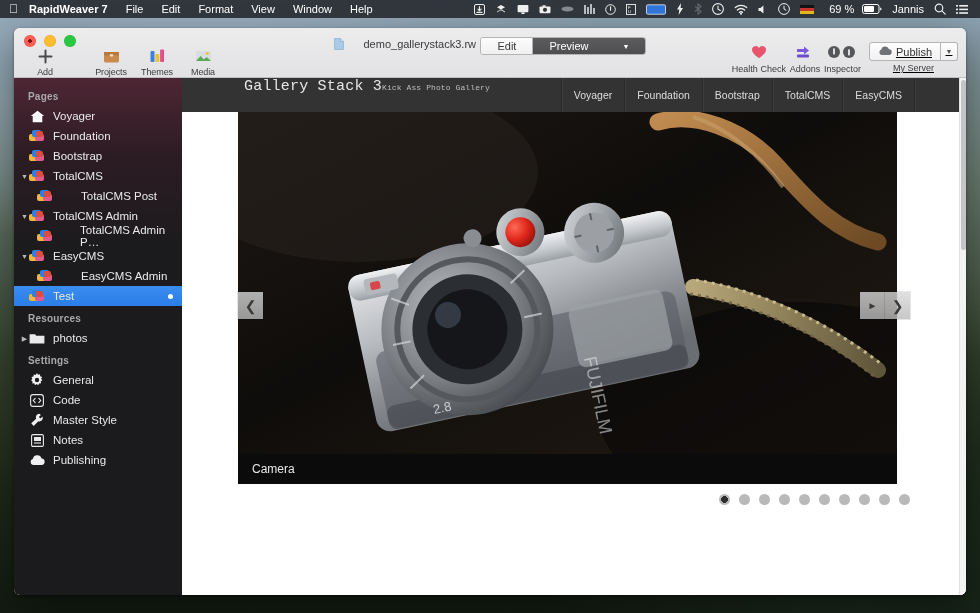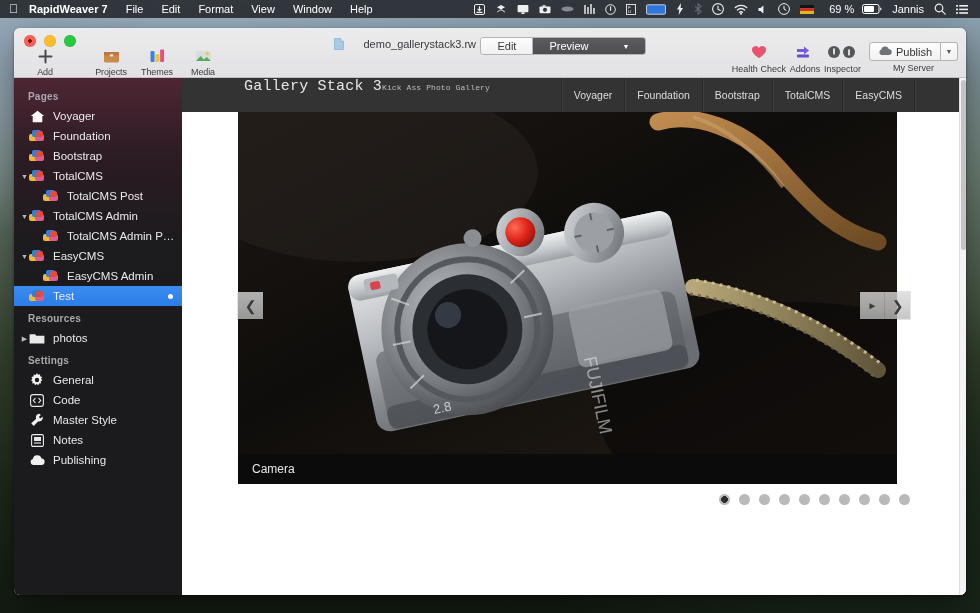--- a/index.html
+++ b/index.html
@@ -75,21 +75,21 @@
     font-size: 11px;
   }
   .seg div { display: flex; align-items: center; justify-content: center; padding: 0 16px; color: #3a3a3c; background: linear-gradient(180deg,#fdfdfd,#f0f0f1); }
   .seg div.active { background: linear-gradient(180deg,#5c5c5e,#4e4e50); color: #fff; border-left: 1px solid #b4b4b6; gap: 28px; }
   .seg .caret { margin-left: 6px; font-size: 7px; }
 
   .tb-right { position: absolute; right: 8px; top: 14px; display: flex; align-items: flex-start; gap: 2px; }
   .tb-r-btn { display: flex; flex-direction: column; align-items: center; min-width: 34px; }
   .tb-r-ico { height: 20px; display: flex; align-items: center; justify-content: center; }
   .tb-r-lbl { font-size: 9px; color: #3b3b3d; margin-top: 2px; white-space: nowrap; }
-  .pub-wrap { display: flex; flex-direction: column; align-items: center; margin-left: 6px; }
+  .pub-wrap { display: flex; flex-direction: column; align-items: center; margin-left: 6px; text-decoration: underline; }
   .pub-row { display: flex; }
   .pub-btn {
     height: 19px; display: flex; align-items: center; gap: 4px; padding: 0 8px;
     border: 1px solid #b4b4b6; border-radius: 3px 0 0 3px;
     background: linear-gradient(180deg,#fdfdfd,#f1f1f2); font-size: 11px; color: #333;
   }
   .pub-caret {
     height: 19px; width: 17px; display: flex; align-items: center; justify-content: center;
     border: 1px solid #b4b4b6; border-left: none; border-radius: 0 3px 3px 0;
     background: linear-gradient(180deg,#fdfdfd,#f1f1f2); font-size: 7px; color: #555;
@@ -111,21 +111,21 @@
   .sb-row {
     display: flex; align-items: center; height: 20px; padding-left: 14px;
     color: #e9e9ea; font-size: 11.5px; position: relative;
   }
   .sb-row.sel { background: linear-gradient(180deg,#3b8df0,#2b7de8); }
   .sb-row .tw {
     position: absolute; left: 6px; width: 9px; text-align: center;
     font-size: 7px; color: #b9b9bc; line-height: 1;
   }
   .sb-ico { width: 18px; margin-right: 7px; display: flex; align-items: center; justify-content: center; }
-  .sb-row.ind { padding-left: 28px; }
+  .sb-row.ind { padding-left: 22px; gap: 20px; }
   .sb-dot {
     position: absolute; right: 9px; width: 5px; height: 5px; border-radius: 50%;
     background: #fff;
   }
 
   
   .stk { position: relative; width: 16px; height: 13px; }
   .stk i { position: absolute; display: block; border-radius: 2px; }
   .stk .a { left:0; top:4px; width:9px; height:7px; background:#f0b93b; }
   .stk .b { left:6px; top:4px; width:9px; height:7px; background:#e05a8c; }

